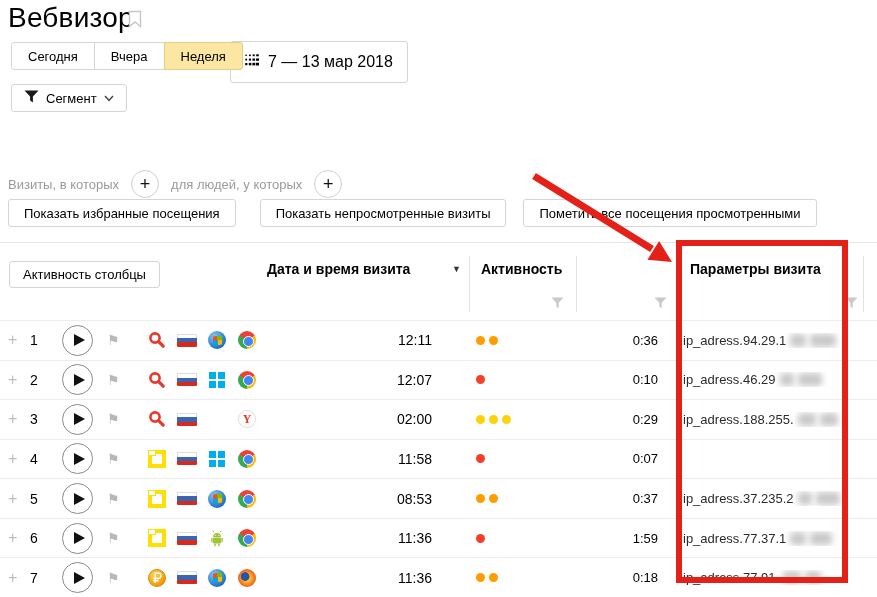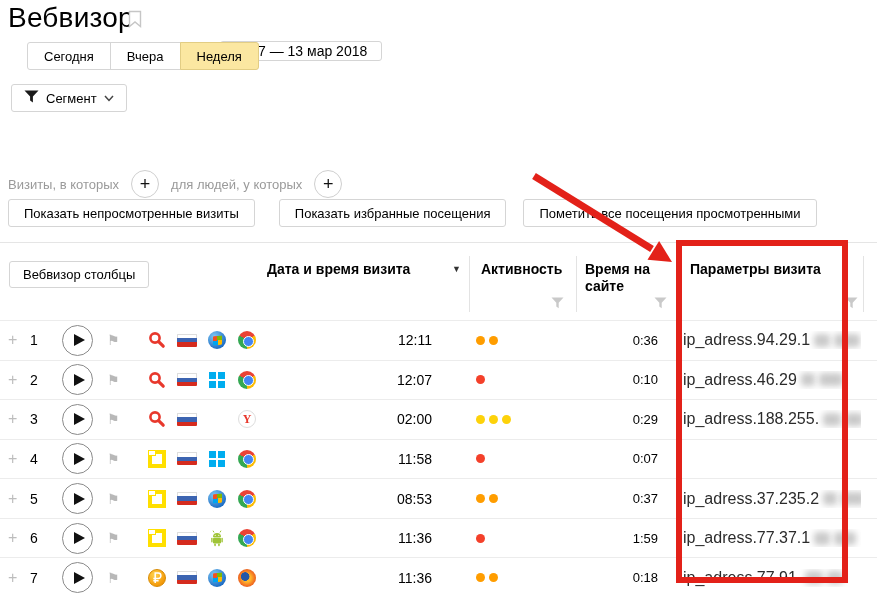--- a/index.html
+++ b/index.html
@@ -6,27 +6,27 @@
   html,body { width:877px; height:597px; background:#fff; font-family:"Liberation Sans",sans-serif; color:#000; overflow:hidden; }
   #app { position:relative; width:877px; height:597px; }
 
   
   .page-title { position:absolute; left:8px; top:2px; font-size:28px; font-weight:400; letter-spacing:.2px; }
   .bookmark { position:absolute; left:128px; top:10px; }
 
   .tabs { position:absolute; left:11px; top:42px; display:flex; }
   .tab { height:28px; padding:0 16px; background:#fff; border:1px solid #d5d5d5; font-size:13px;
          display:flex; align-items:center; cursor:pointer; margin-left:-1px; position:relative; }
-  .tab:first-child { border-radius:3px 0 0 3px; margin-left:16px; }
+  .tab:first-child { border-radius:3px 0 0 3px; margin-left:0; }
   .tab:last-child { border-radius:0 3px 3px 0; }
   .tab.selected { background:#fbe7a1; border-color:#e2cd84; z-index:2; }
 
-  .date-btn { position:absolute; left:220px; top:41px; height:20px; padding:0 14px; background:#fff;
+  .date-btn { position:absolute; left:230px; top:41px; height:42px; padding:0 14px; background:#fff;
               border:1px solid #d5d5d5; border-radius:3px; display:flex; align-items:center; gap:9px;
-              font-size:14px; cursor:pointer; }
+              font-size:16px; cursor:pointer; }
 
   .segment-btn { position:absolute; left:11px; top:84px; height:28px; padding:12px 12px; background:#fff;
                  border:1px solid #d5d5d5; border-radius:3px; display:flex; align-items:center; gap:7px;
                  font-size:13px; cursor:pointer; }
 
   .builder { position:absolute; left:8px; top:142px; display:flex; align-items:center; gap:12px;margin-top:28px; }
   .builder .lbl { font-size:13px; color:#9a9a9a; }
   .plus-circle { width:28px; height:28px; border:1px solid #cfcfcf; border-radius:50%; background:#fff;
                  display:flex; align-items:center; justify-content:center; font-size:18px; font-weight:400;
                  color:#111; cursor:pointer; line-height:1; }
@@ -62,21 +62,21 @@
                border-bottom:6.5px solid transparent; margin-left:4px; }
   .flagmark { margin-left:14px; width:16px; font-size:14px; color:#b8b8b8; cursor:pointer; line-height:1; }
   .slot { width:20px; height:20px; margin-left:10px; display:flex; align-items:center; justify-content:center; }
   .slot:first-of-type { margin-left:0; }
   .slot-src { margin-left:24px; }
   .vtime { margin-left:auto; padding-right:37px; font-size:14px; }
 
   .c-act { width:107px; padding-left:7px; display:flex; align-items:center; gap:4px; }
   .dot { width:9px; height:9px; border-radius:50%; display:inline-block; }
   .c-dur { width:100px; text-align:right; padding-right:18px; font-size:13px; }
-  .c-par { width:185px; padding-left:7px; font-size:16px; color:#2b2b2b; display:flex; align-items:center; white-space:nowrap; overflow:hidden; }
+  .c-par { width:185px; padding-left:7px; font-size:13px; color:#2b2b2b; display:flex; align-items:center; white-space:nowrap; overflow:hidden; }
   .blur { display:inline-block; height:13px; background:#c9c9c9; border-radius:3px; filter:blur(3px); margin-left:4px; flex:none; }
 
   
   .slot > span, .slot > svg, .slot > div { display:none; }
   .slot[data-v="search"]  .ic-search  { display:block; }
   .slot[data-v="direct"]  .ic-direct  { display:block; }
   .slot[data-v="coin"]    .ic-coin    { display:flex; }
   .slot[data-v="ru"]      .ic-ru     { display:block; }
   .slot[data-v="win7"]    .ic-win7   { display:flex; }
   .slot[data-v="win10"]   .ic-win10  { display:block; }
@@ -170,32 +170,31 @@
   </div>
 
   <div class="builder">
     <span class="lbl">Визиты, в которых</span>
     <button class="plus-circle">+</button>
     <span class="lbl">для людей, у которых</span>
     <button class="plus-circle">+</button>
   </div>
 
   <div class="actions">
+    <button class="act-btn">Показать избранные посещения</button>
     <button class="act-btn">Показать непросмотренные визиты</button>
-    <button class="act-btn">Показать избранные посещения</button>
     <button class="act-btn">Пометить все посещения просмотренными</button>
   </div>
 
   <div class="tbl-topline"></div>
-  <button class="config-btn">Вебвизор столбцы</button>
+  <button class="config-btn">Активность столбцы</button>
 
   <div class="colhead ch-date">Дата и время визита</div>
   <span class="ch-sort">▼</span>
   <div class="colhead ch-act">Активность</div>
-  <div class="colhead ch-tos">Время на сайте</div>
   <div class="colhead ch-par">Параметры визита</div>
 
   <div class="vsep" style="left:469px"></div>
   <div class="vsep" style="left:576px"></div>
   <div class="vsep" style="left:676px"></div>
   <div class="vsep" style="left:863px"></div>
 
   <span class="funnel-sm" style="left:551px; top:295px">
     <svg width="13" height="12" viewBox="0 0 13 12">
         <path d="M0.5 0.5 h12 l-4.8 5.2 v5.5 l-2.4 -1.7 v-3.8 z" fill="#c9c9c9"></path>

